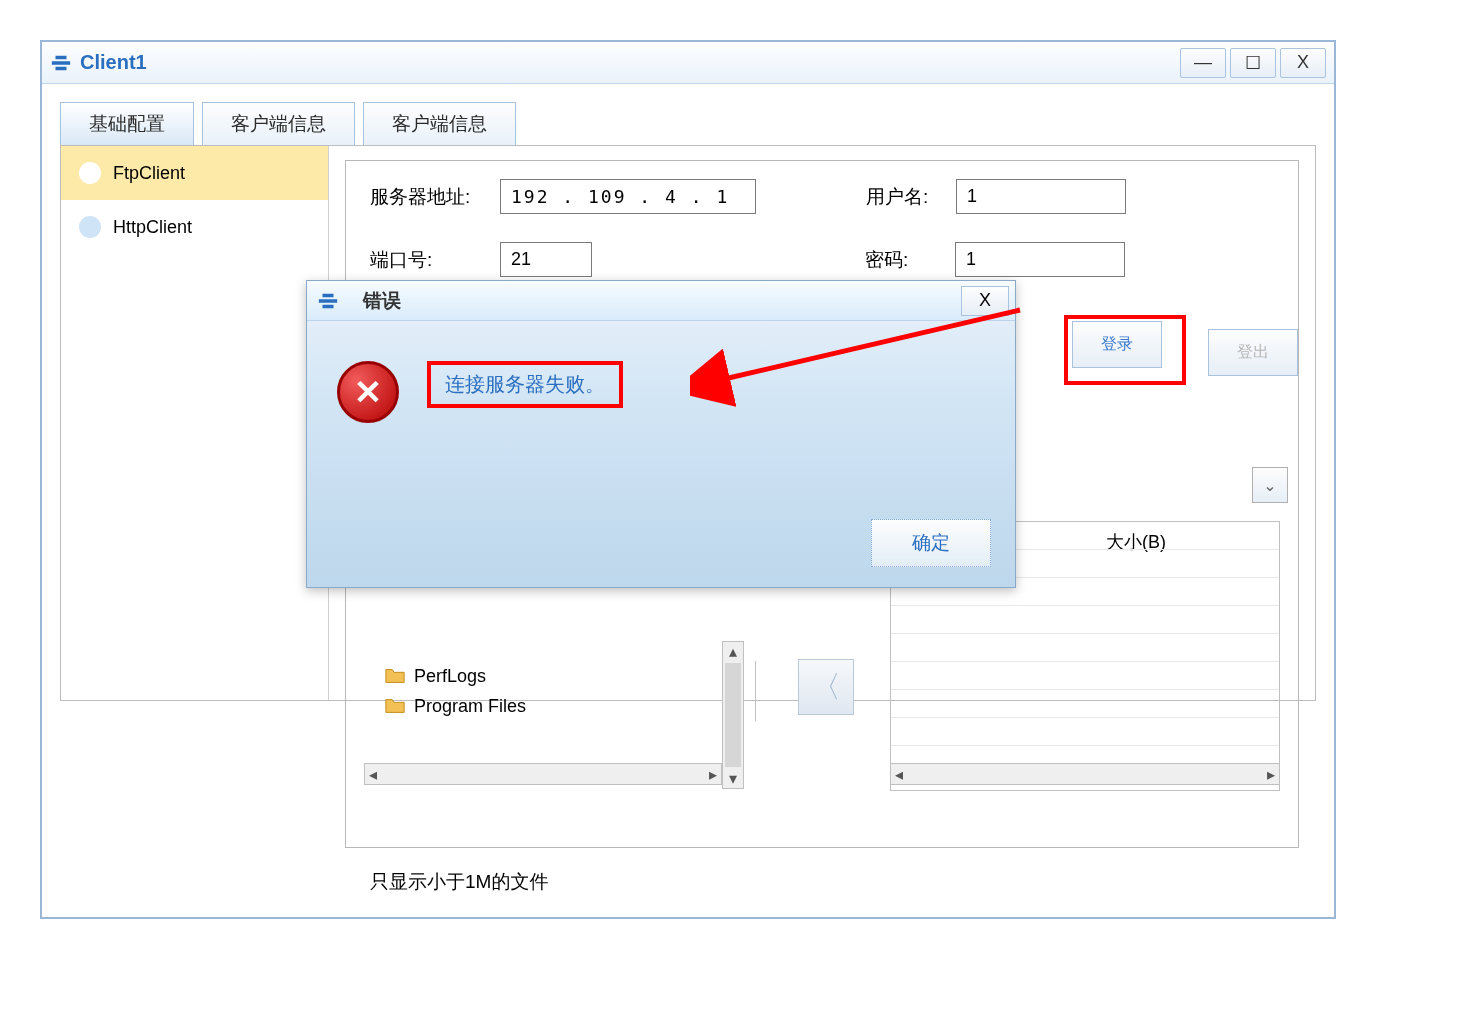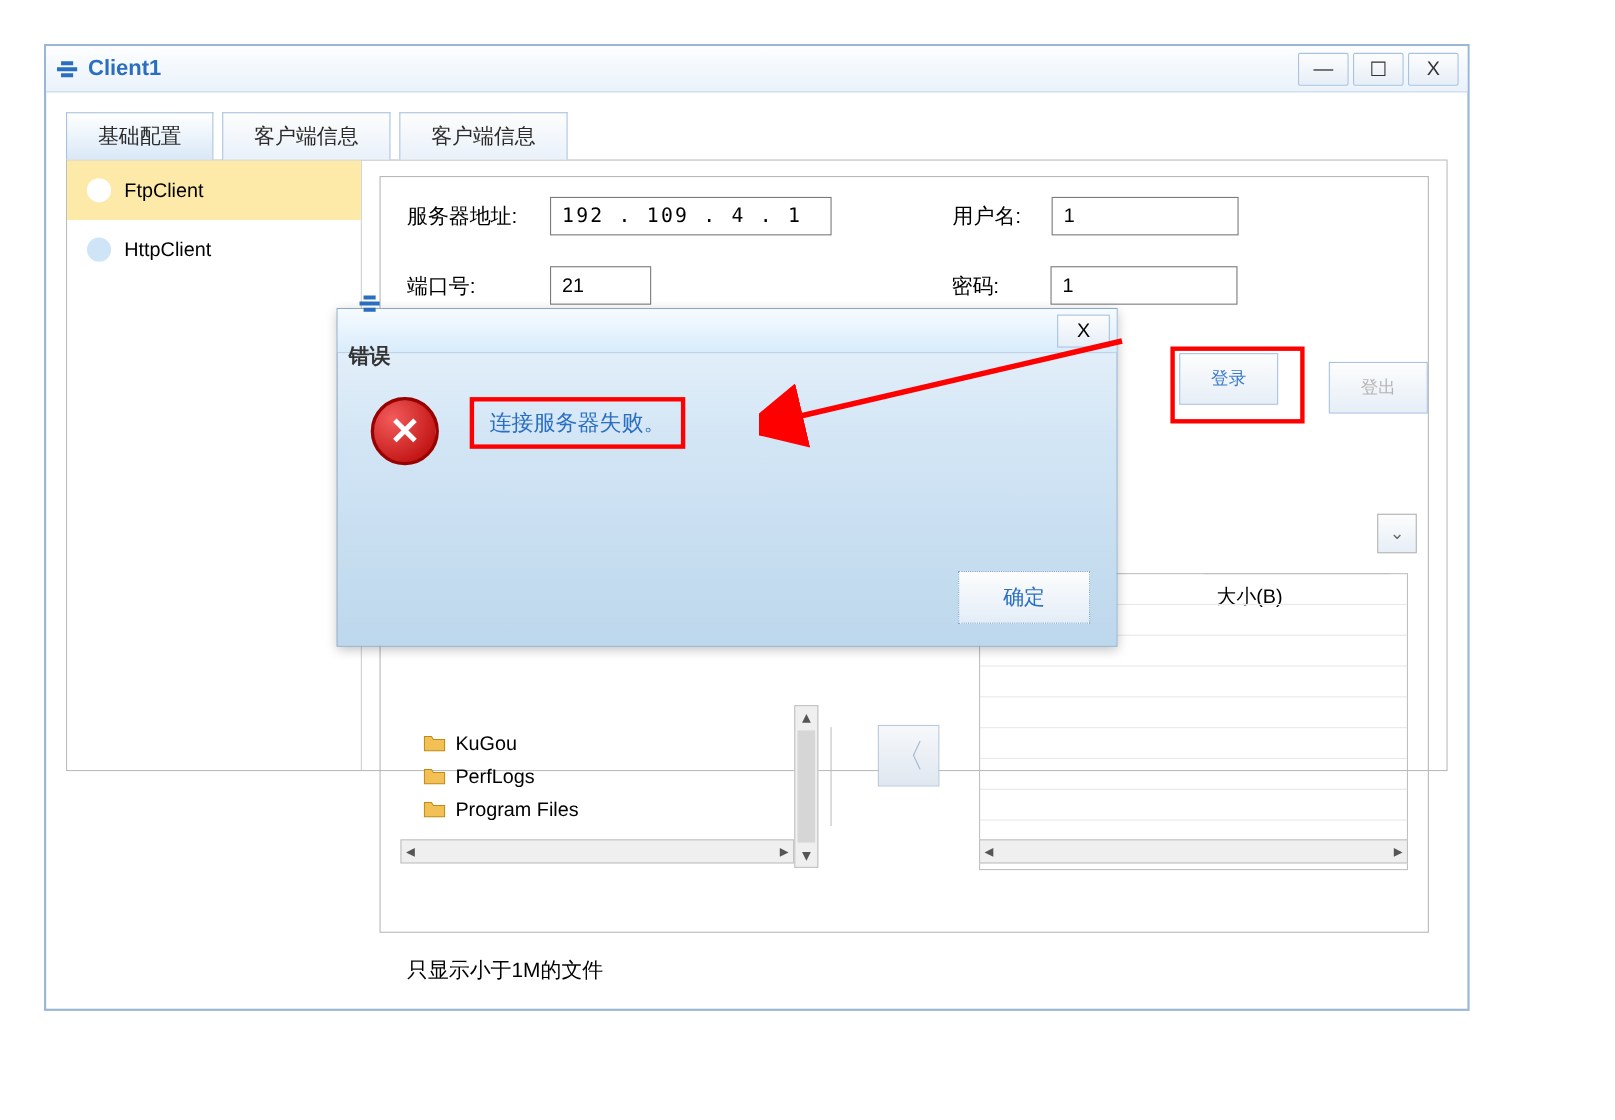--- a/index.html
+++ b/index.html
@@ -213,21 +213,21 @@
       background: linear-gradient(#eaf3fb,#d2e5f5 40%, #bdd7ec);
       box-shadow: 0 3px 10px rgba(0,0,0,.25);
     }
     .dialog-titlebar {
       height: 40px;
       background: linear-gradient(#f6fbff,#d9ecfb);
       display:flex; align-items:center; justify-content:space-between;
       padding: 0 6px 0 10px;
       border-bottom: 1px solid #bcd3ea;
     }
-    .dialog-title { display:flex; align-items:center; gap:24px; color:#333; font-size:19px; font-weight:bold;flex-direction:column;}
+    .dialog-title { display:flex; align-items:center; gap:24px; color:#333; font-size:19px; font-weight:bold;}
     .dialog-close {
       width:48px; height:30px;
       border:1px solid #a9c3df;
       background:linear-gradient(#fdfdfd,#e6eef7);
       display:flex;align-items:center;justify-content:center;
       font-size:18px;
     }
     .dialog-body {
       display:flex; align-items:flex-start;
       padding: 40px 30px; gap: 28px;
@@ -344,26 +344,20 @@
           <div class="row"></div>
             <div class="row"></div>
             <div class="row"></div>
         </div>
 
         <div class="tree-area">
           <div class="tree-item">
             <svg class="folder-icon" viewBox="0 0 24 24">
                 <path fill="#f2c055" stroke="#bf8a12" d="M2 5h7l2 3h11v11H2z"></path>
               </svg>
-            <span>KuGou</span>
-          </div>
-          <div class="tree-item">
-            <svg class="folder-icon" viewBox="0 0 24 24">
-                <path fill="#f2c055" stroke="#bf8a12" d="M2 5h7l2 3h11v11H2z"></path>
-              </svg>
             <span>PerfLogs</span>
           </div>
           <div class="tree-item">
             <svg class="folder-icon" viewBox="0 0 24 24">
                 <path fill="#f2c055" stroke="#bf8a12" d="M2 5h7l2 3h11v11H2z"></path>
               </svg>
             <span>Program Files</span>
           </div>
         </div>
 

